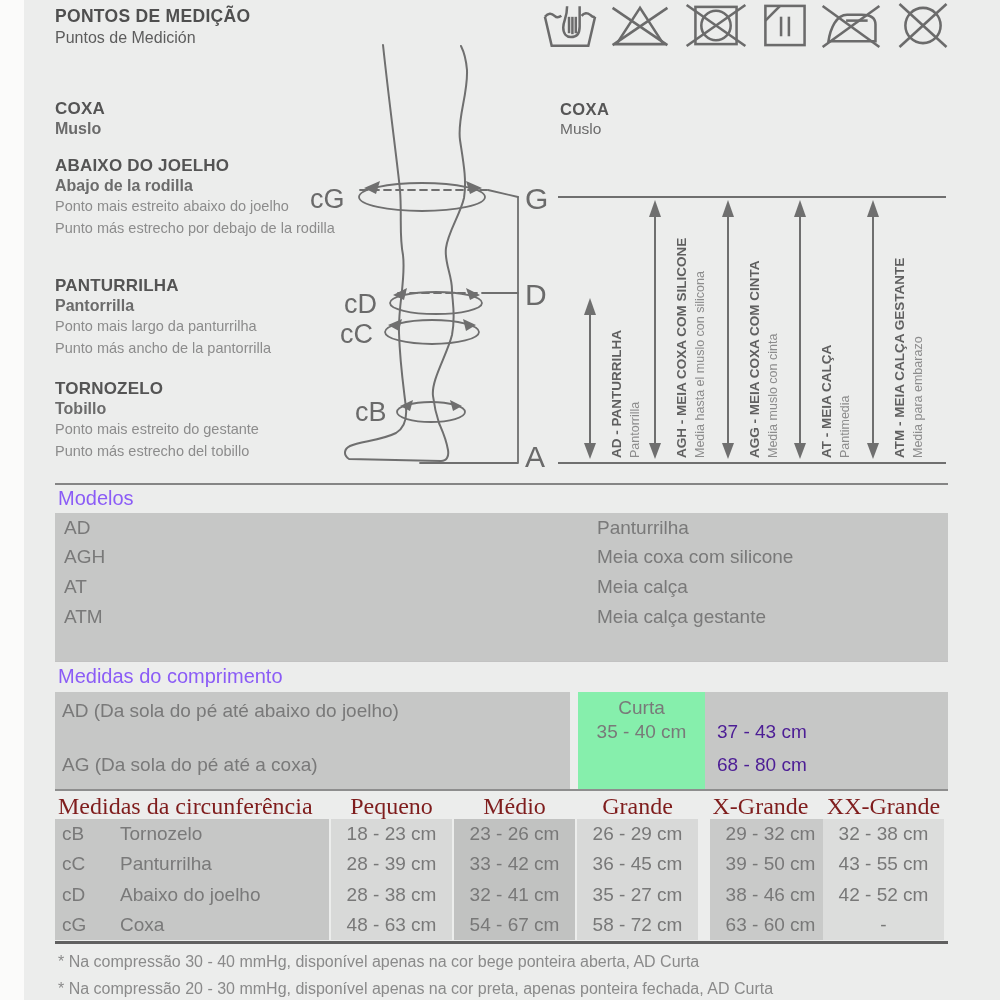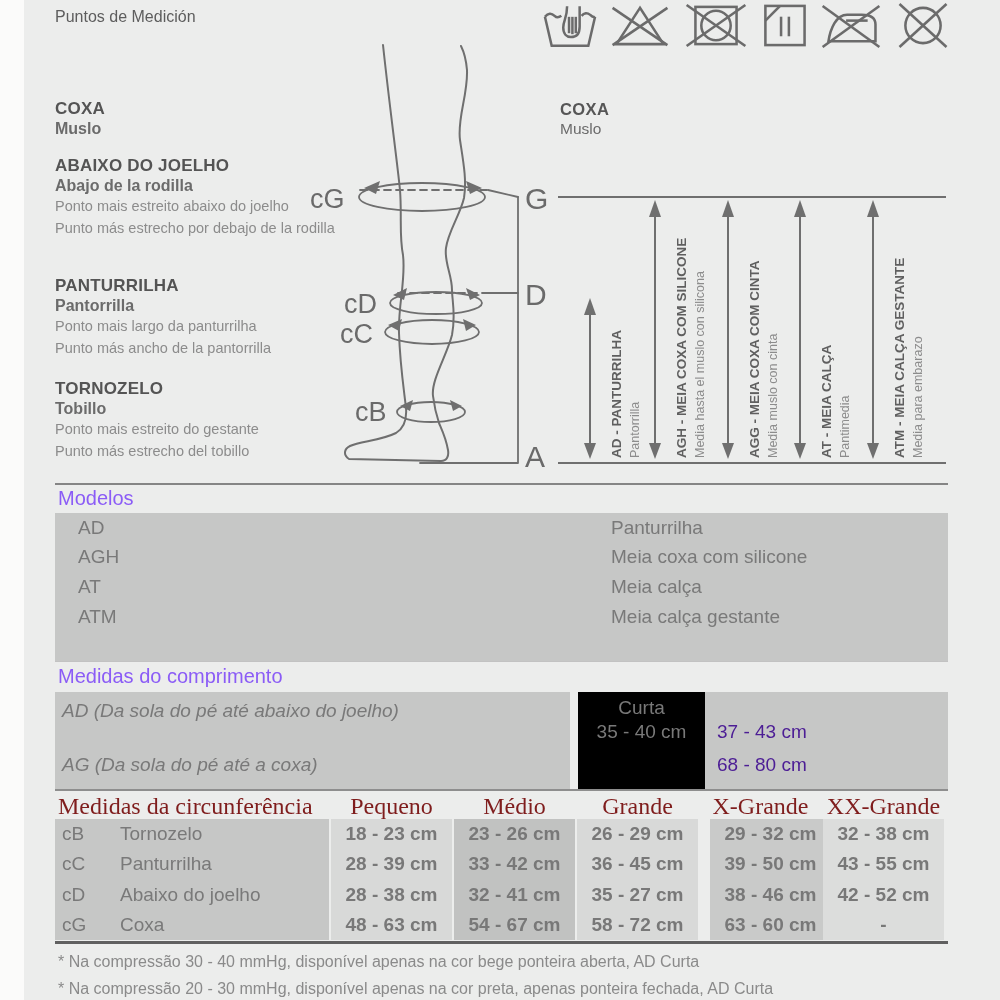--- a/index.html
+++ b/index.html
@@ -25,45 +25,46 @@
   .diagram text{font-family:"Liberation Sans",sans-serif;}
   .rightlbl{position:absolute;left:560px;top:100px;}
   .rightlbl .t1{font-size:16.5px;font-weight:600;color:#565656;letter-spacing:.4px;}
   .rightlbl .t2{font-size:15.5px;color:#6b6b6b;margin-top:1px;}
   
   .divider{position:absolute;left:55px;width:893px;}
   .sec-title{position:absolute;left:58px;font-size:20px;color:#8b5cf6;}
   
   .models-block{position:absolute;left:55px;top:513px;width:893px;height:148px;background:#c6c7c6;}
   .models-block .row{display:flex;height:29.6px;align-items:center;font-size:19px;color:#797979;}
-  .models-block .code{width:533px;padding-left:23px;}
-  
-  .len-left{position:absolute;left:55px;top:692px;width:515px;height:97px;background:#c6c7c6;font-style:italic;}
+  .models-block .code{width:533px;padding-left:9px;}
+  
+  .len-left{position:absolute;left:55px;top:692px;width:515px;height:97px;background:#c6c7c6;}
   .len-left .lbl{position:absolute;left:7px;font-size:19px;color:#797979;}
-  .len-mid{position:absolute;left:578px;top:692px;width:127px;height:97px;background:#000000;text-align:center;}
+  .len-mid{position:absolute;left:578px;top:692px;width:127px;height:97px;background:#86efac;text-align:center;}
   .len-mid .v{position:absolute;width:100%;font-size:19px;color:#797979;}
   .len-right{position:absolute;left:705px;top:692px;width:243px;height:97px;background:#c6c7c6;}
   .len-right .v{position:absolute;left:12px;font-size:19px;color:#4c1d95;}
   
   .circ-head{position:absolute;top:793px;font-size:24px;color:#7f1d1d;font-family:Liberation Serif, serif;}
   .circ-labels{position:absolute;left:55px;top:819px;width:274px;height:121px;background:#c6c7c6;}
   .circ-labels .row{display:flex;height:30.25px;align-items:center;font-size:19px;color:#797979;}
   .circ-labels .code{width:58px;padding-left:7px;}
   .circ-col{position:absolute;top:819px;width:121px;height:121px;}
-  .circ-col .cell{height:30.25px;display:flex;align-items:center;justify-content:center;font-size:19px;color:#787878;font-weight:bold;}
+  .circ-col .cell{height:30.25px;display:flex;align-items:center;justify-content:center;font-size:19px;color:#787878;}
   
   .fn{position:absolute;left:58px;font-size:16px;color:#8a8a8a;line-height:27px;}
 </style>
 </head>
 <body>
 
 <div class="page">
   <div class="edge l"></div>
 
   <div class="hdr">
+    <div class="t1">PONTOS DE MEDIÇÃO</div>
     <div class="t2">Puntos de Medición</div>
   </div>
 
   <div class="care">
     <svg width="54" height="47" viewBox="0 0 56 48">
       <path d="M2,15 Q7,9 12,14 Q15,17 19,14"></path>
       <path d="M40,14 Q44,9 49,13 Q52,16 54,15"></path>
       <path d="M2,15 L9,45 L47,45 L54,15"></path>
       <path d="M25,4 C25,16 21,19 21,26 C21,33 25,36 29,36 C35,36 38,32 38,25 L38,4"></path>
       <line x1="27" y1="15" x2="27" y2="32"></line>

